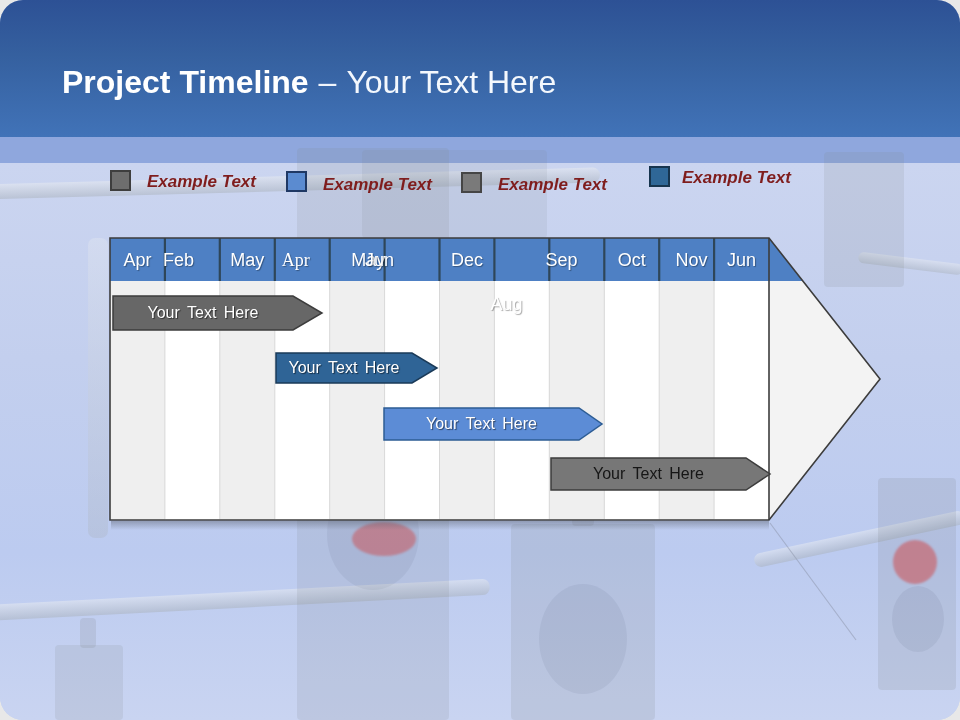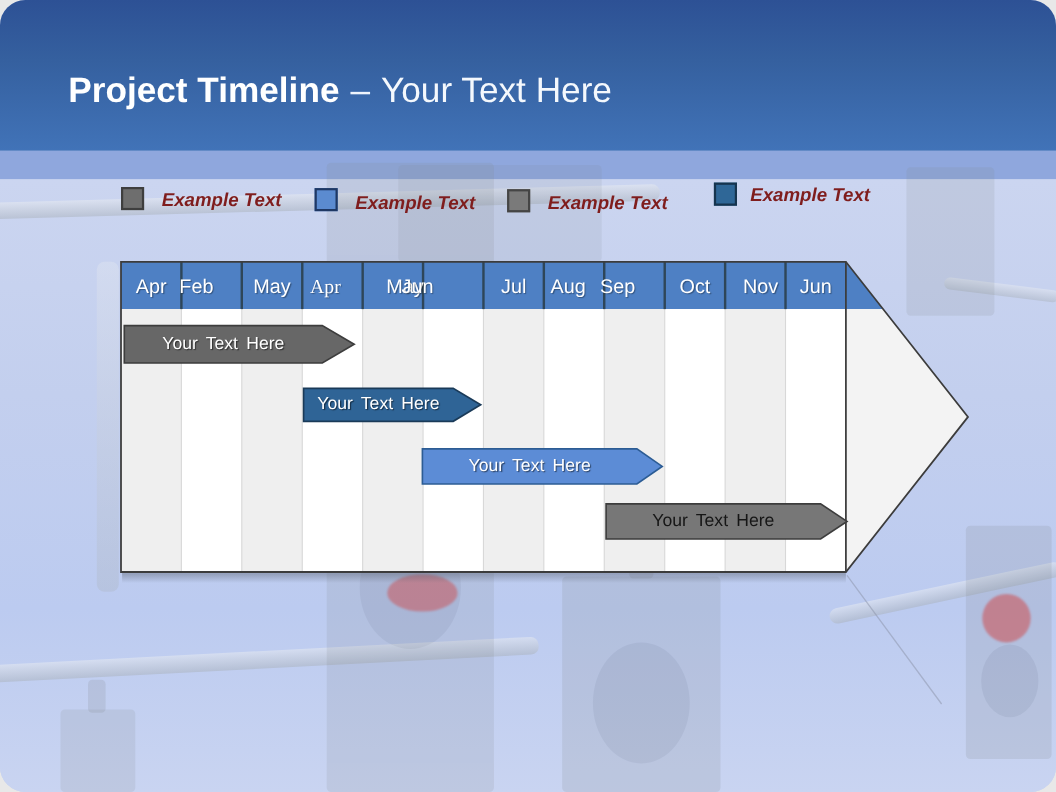--- a/index.html
+++ b/index.html
@@ -160,22 +160,22 @@
     <polygon points="384,408 579,408 602,424 579,440 384,440" fill="#5C8CD6" stroke="#2C5C94" stroke-width="1.5"></polygon>
     <polygon points="551,458 746,458 770,474 746,490 551,490" fill="#777777" stroke="#3D3D3D" stroke-width="1.5"></polygon>
   </svg>
 
   <div class="month" style="left:110px;width:55px;">Apr</div>
   <div class="month" style="left:150px;width:35px;margin-left:11px;">Feb</div>
   <div class="month" style="left:219.8px;width:55px;">May</div>
   <div class="month" style="left:274.8px;width:42px;font-family:Liberation Serif, serif;">Apr</div>
   <div class="month" style="left:329.7px;width:77px;">May</div>
   <div class="month" style="left:362px;width:35px;">Jun</div>
-  <div class="month" style="left:439.5px;width:55px;">Jul</div>
-  <div class="month" style="left:489px;width:55px;">Aug</div>
+  <div class="month" style="left:439.5px;width:55px;">Dec</div>
+  <div class="month" style="left:479px;width:55px;margin-top:44px;">Aug</div>
   <div class="month" style="left:539px;width:45px;text-align:center;">Sep</div>
   <div class="month" style="left:604.3px;width:55px;">Oct</div>
   <div class="month" style="left:664px;width:55px;">Nov</div>
   <div class="month" style="left:714.1px;width:55px;">Jun</div>
 
   <div class="bar-label bar-light" style="left:113px;top:296px;width:180px;height:34px;">Your Text Here</div>
   <div class="bar-label bar-light" style="left:276px;top:353px;width:136px;height:30px;">Your Text Here</div>
   <div class="bar-label bar-light" style="left:384px;top:408px;width:195px;height:32px;">Your Text Here</div>
   <div class="bar-label bar-dark" style="left:551px;top:458px;width:195px;height:32px;">Your Text Here</div>
 

